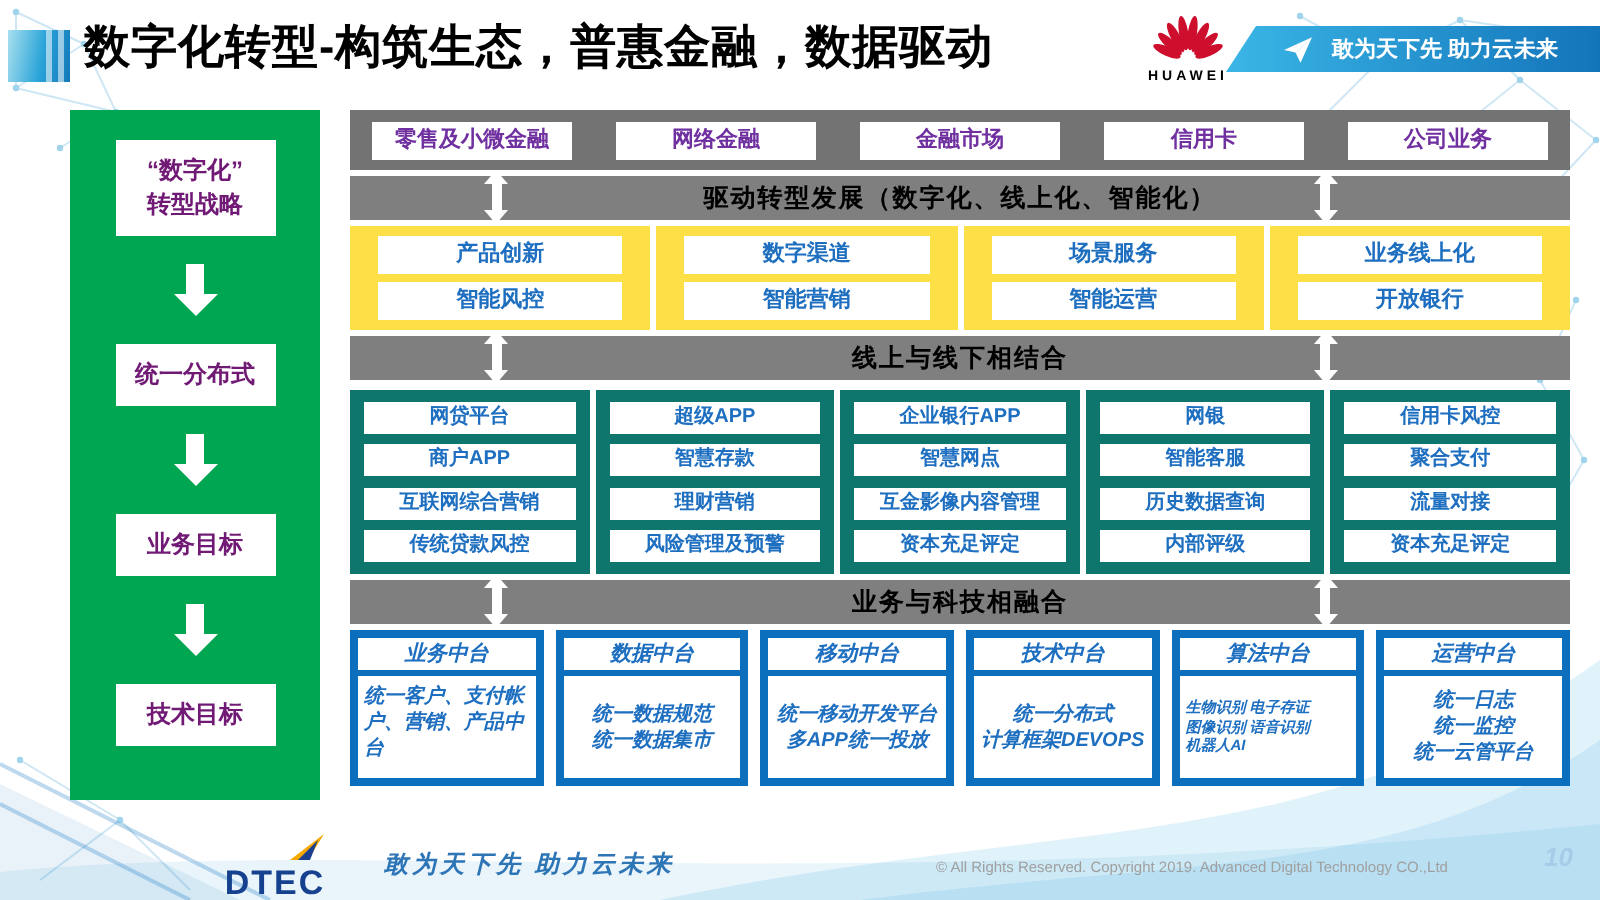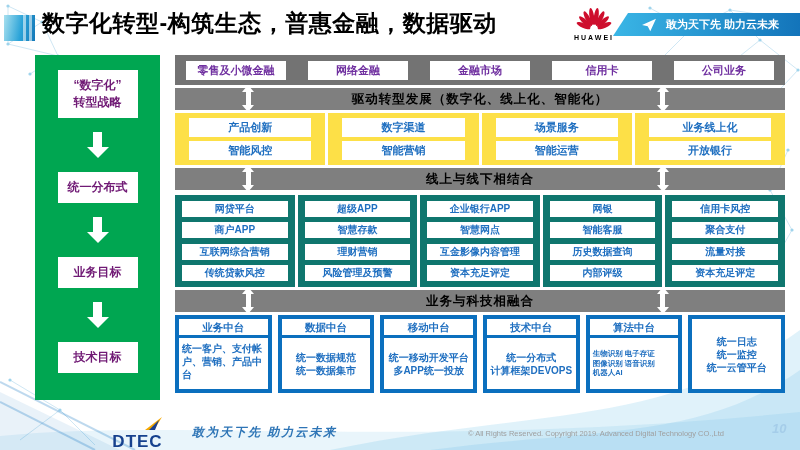--- a/index.html
+++ b/index.html
@@ -55,21 +55,21 @@
   .band-yellow { margin-top:3px; height:52px; display:flex; gap:3px; }
   .y-col { flex:1; background:#fde047; display:flex; flex-direction:column; justify-content:space-evenly; padding:0 14px; }
   .y-box { height:19px; line-height:19px; background:#fff; color:#1F6FC0; font-weight:bold;
     font-size:11px; text-align:center; white-space:nowrap; }
 
   .band-blue { margin-top:5px; height:92px; display:flex; gap:3px; }
   .b-col { flex:1; background:#0f766e; display:flex; flex-direction:column; justify-content:space-evenly; padding:0 7px; }
   .b-box { height:16px; line-height:16px; background:#fff; color:#1F6FC0; font-weight:bold;
     font-size:10px; text-align:center; white-space:nowrap; overflow:hidden; }
 
-  .band-dark { margin-top:3px; height:78px; display:flex; gap:6px; }
+  .band-dark { margin-top:3px; height:78px; display:flex; gap:6px;font-style:italic; }
   .d-col { flex:1; background:#0B6FBE; display:flex; flex-direction:column; padding:4px; gap:3px; box-sizing:border-box; }
   .d-head { height:16px; line-height:16px; background:#fff; color:#1F6FC0; font-weight:bold;
     font-size:10.5px; text-align:center; white-space:nowrap; }
   .d-body { flex:1; background:#fff; color:#1F6FC0; font-weight:bold; font-size:10px;
     display:flex; align-items:center; justify-content:center; text-align:center;
     white-space:pre-line; line-height:1.3; padding:1px 3px; }
   .d-col.left .d-body { text-align:left; justify-content:flex-start; align-items:flex-start; padding-top:4px; }
   .d-col.small .d-body { font-size:7.5px; text-align:left; justify-content:flex-start; align-items:center; }
 
   
@@ -294,20 +294,21 @@
       <div class="d-body">统一分布式
 计算框架DEVOPS</div>
     </div>
     <div class="d-col small">
       <div class="d-head">算法中台</div>
       <div class="d-body">生物识别 电子存证
 图像识别 语音识别
 机器人AI</div>
     </div>
     <div class="d-col">
+      <div class="d-head">运营中台</div>
       <div class="d-body">统一日志
 统一监控
 统一云管平台</div>
     </div>
   </div>
 </div>
 
 <div id="footer-logo">
   <div class="logo-row">
     <svg width="18" height="14" viewBox="0 0 18 14">

